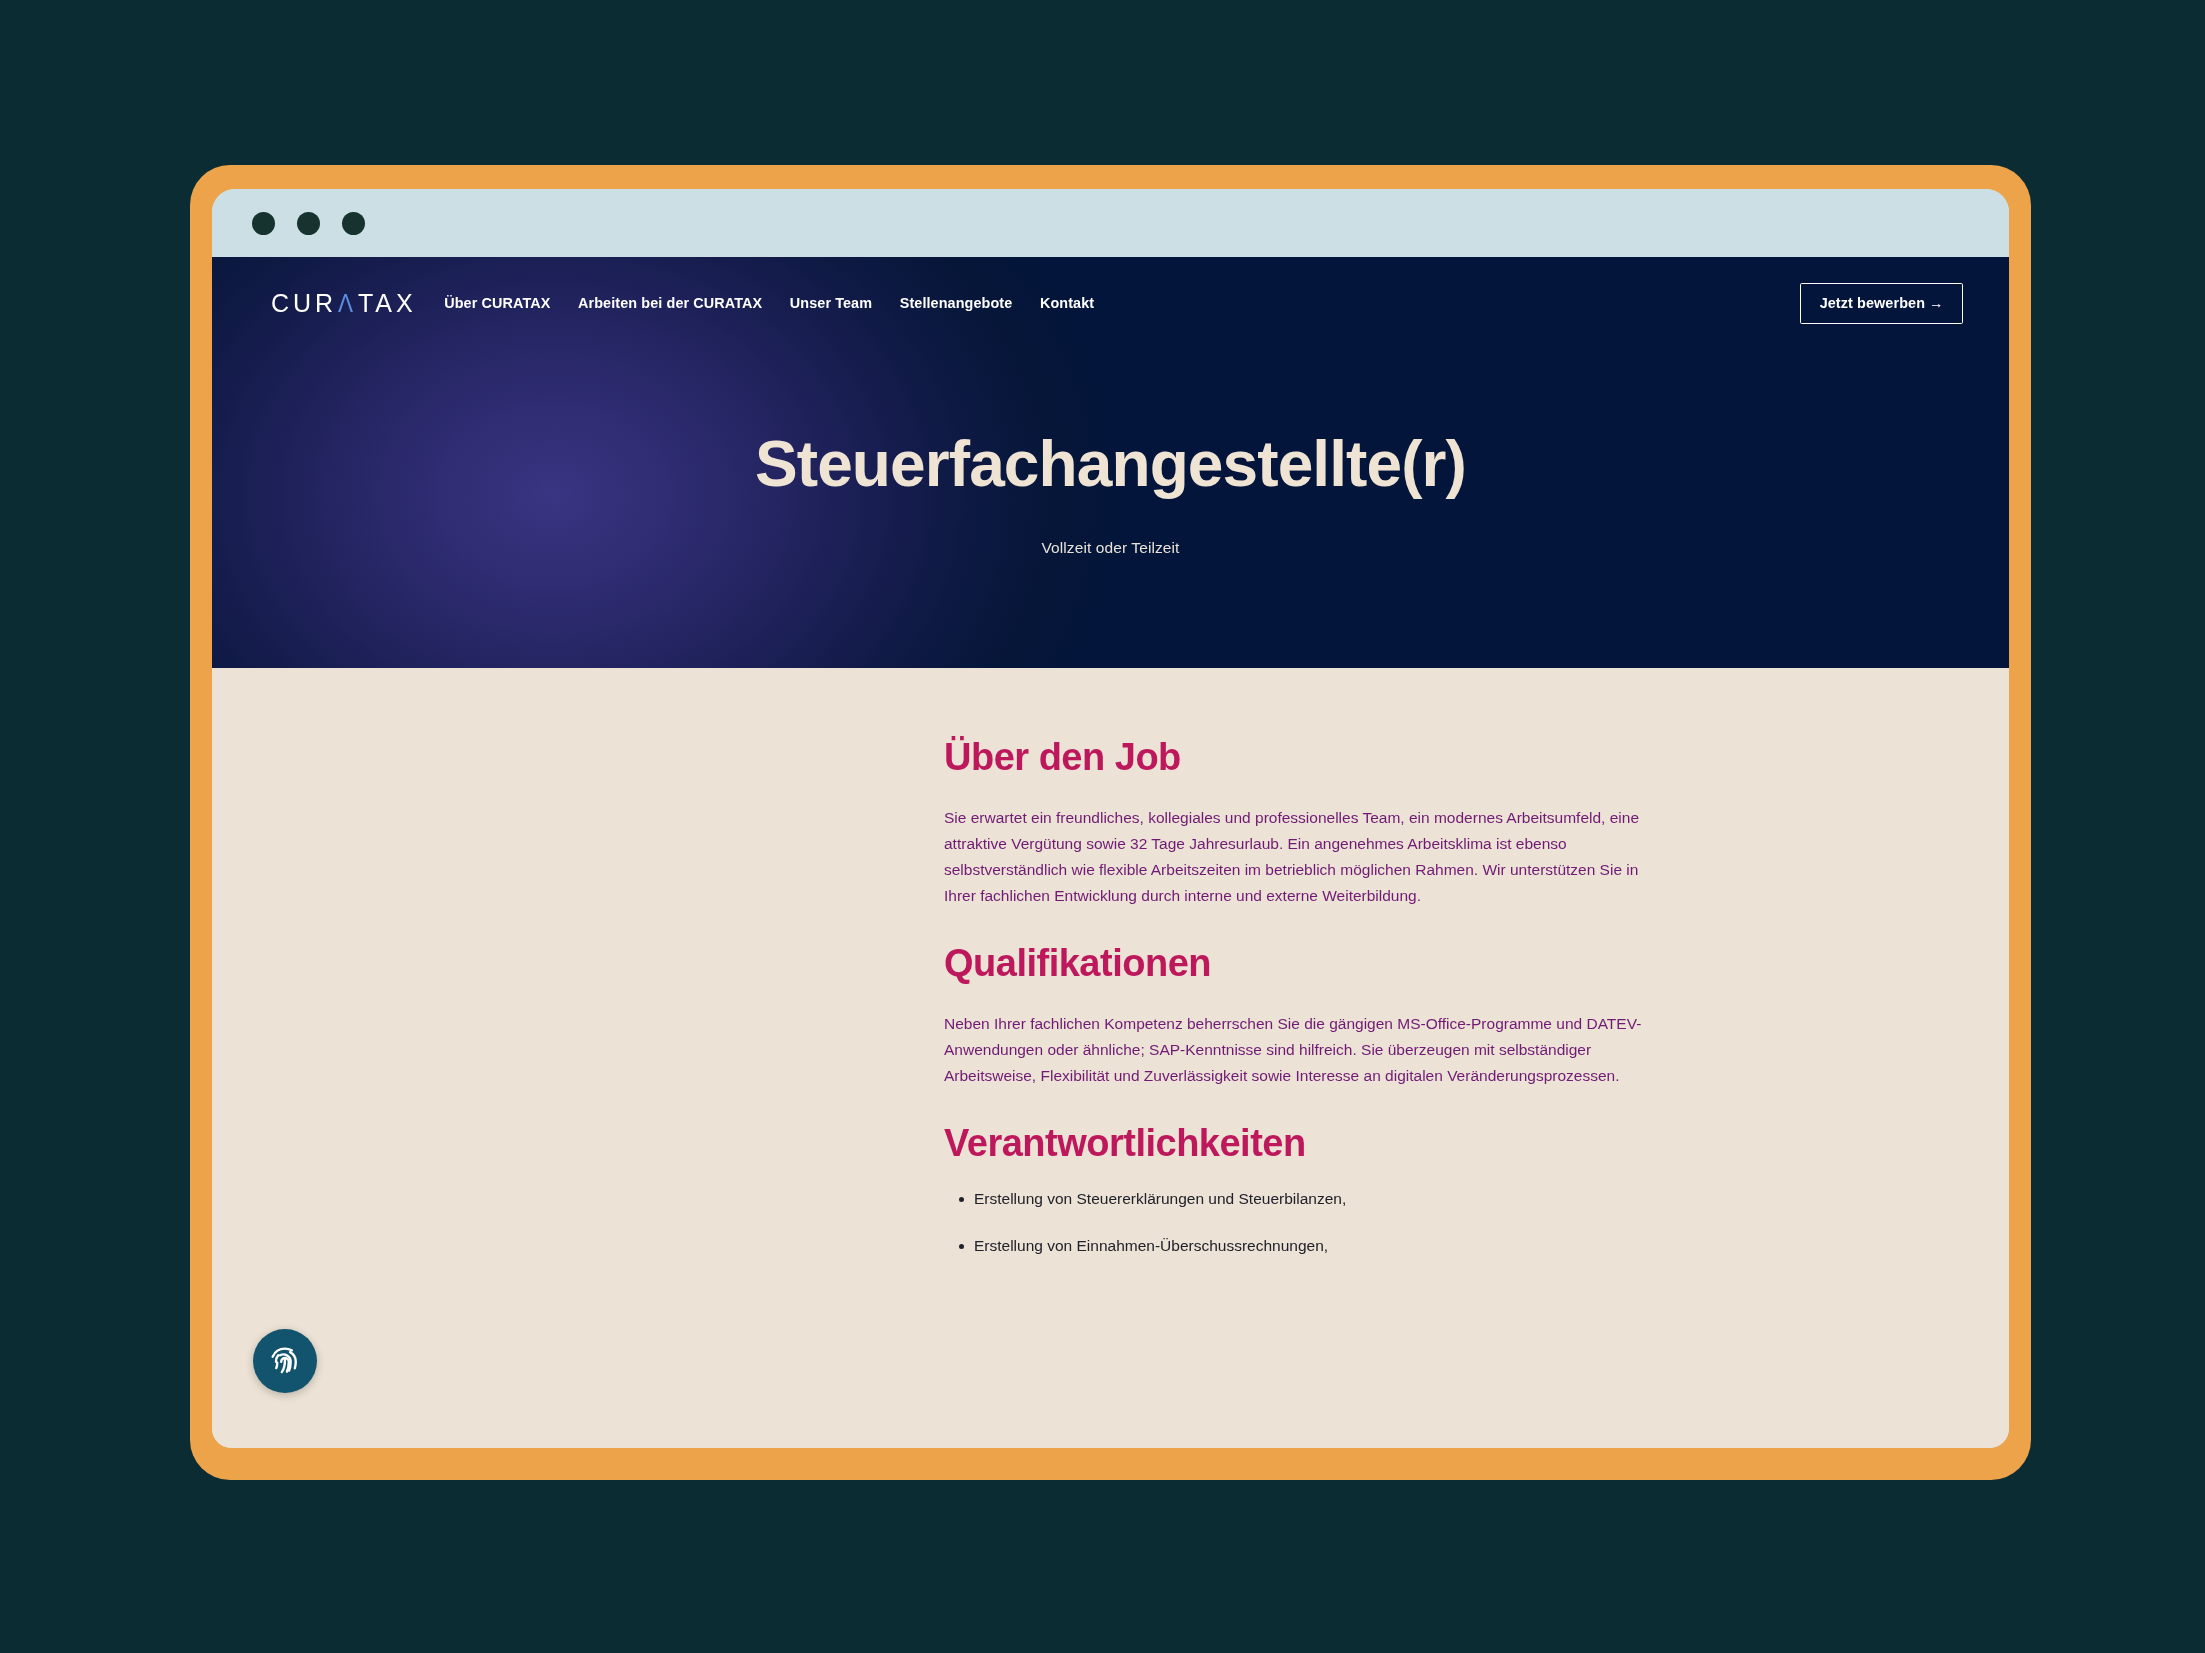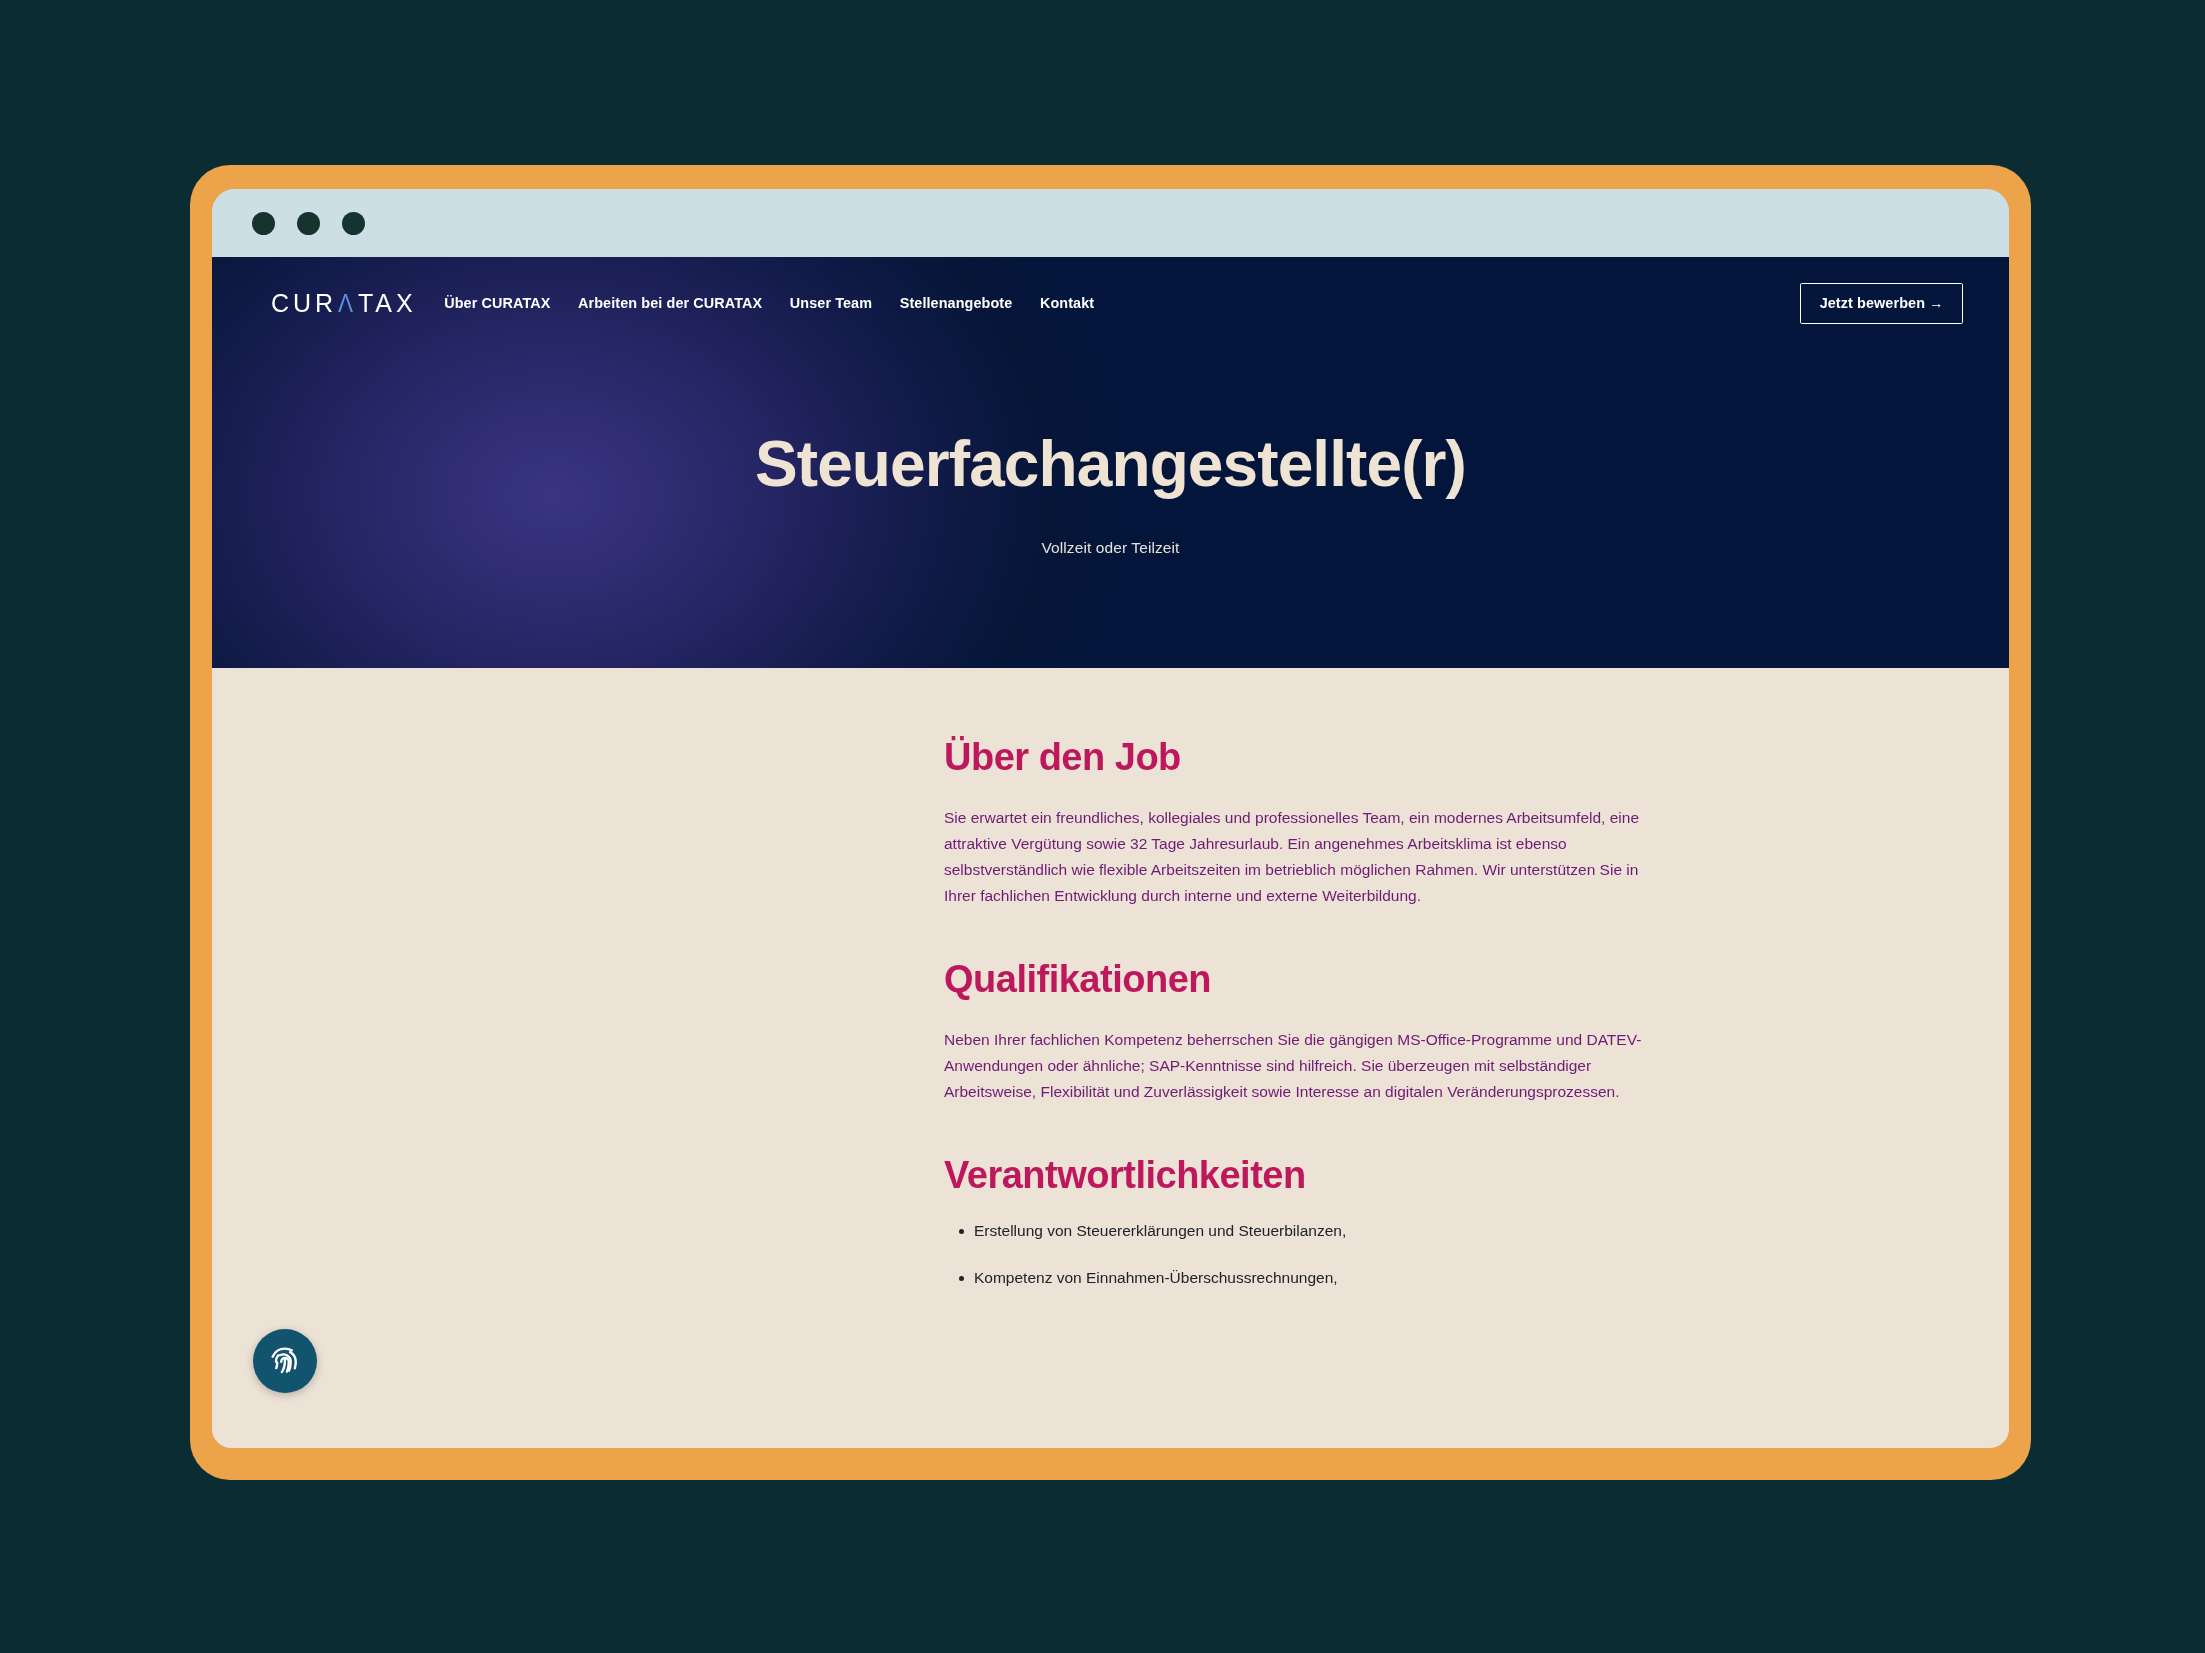--- a/index.html
+++ b/index.html
@@ -151,21 +151,21 @@
   .content {
     background: #ece2d5;
     padding: 68px 0 0 0;
     min-height: 459px;
   }
   .content-inner {
     width: 729px;
     margin-left: 732px;
   }
 
-  .section + .section { margin-top: 49px; }
+  .section + .section { margin-top: 33px; }
 
   .section h2 {
     color: #be185d;
     font-size: 38px;
     font-weight: 700;
     letter-spacing: -0.5px;
     line-height: 1.15;
   }
   .section p {
     color: #701a75;
@@ -263,21 +263,21 @@
 
           <section class="section">
             <h2>Qualifikationen</h2>
             <p>Neben Ihrer fachlichen Kompetenz beherrschen Sie die gängigen MS-Office-Programme und DATEV-Anwendungen oder ähnliche; SAP-Kenntnisse sind hilfreich. Sie überzeugen mit selbständiger Arbeitsweise, Flexibilität und Zuverlässigkeit sowie Interesse an digitalen Veränderungsprozessen.</p>
           </section>
 
           <section class="section">
             <h2>Verantwortlichkeiten</h2>
             <ul>
               <li>Erstellung von Steuererklärungen und Steuerbilanzen,</li>
-              <li>Kompetenz von Einnahmen-Überschussrechnungen,</li>
+              <li>Erstellung von Einnahmen-Überschussrechnungen,</li>
             </ul>
           </section>
 
         </div>
       </main>
 
       <div class="fab">
         <svg viewBox="0 0 24 24" fill="none" stroke="#ffffff" stroke-width="1.5" stroke-linecap="round" stroke-linejoin="round">
           <path d="M12 11c0 3.5-.6 6-2 8"></path>
           <path d="M8.8 8.4a4.6 4.6 0 0 1 6.8 4.1c0 2.2-.3 3.9-1 5.6"></path>

